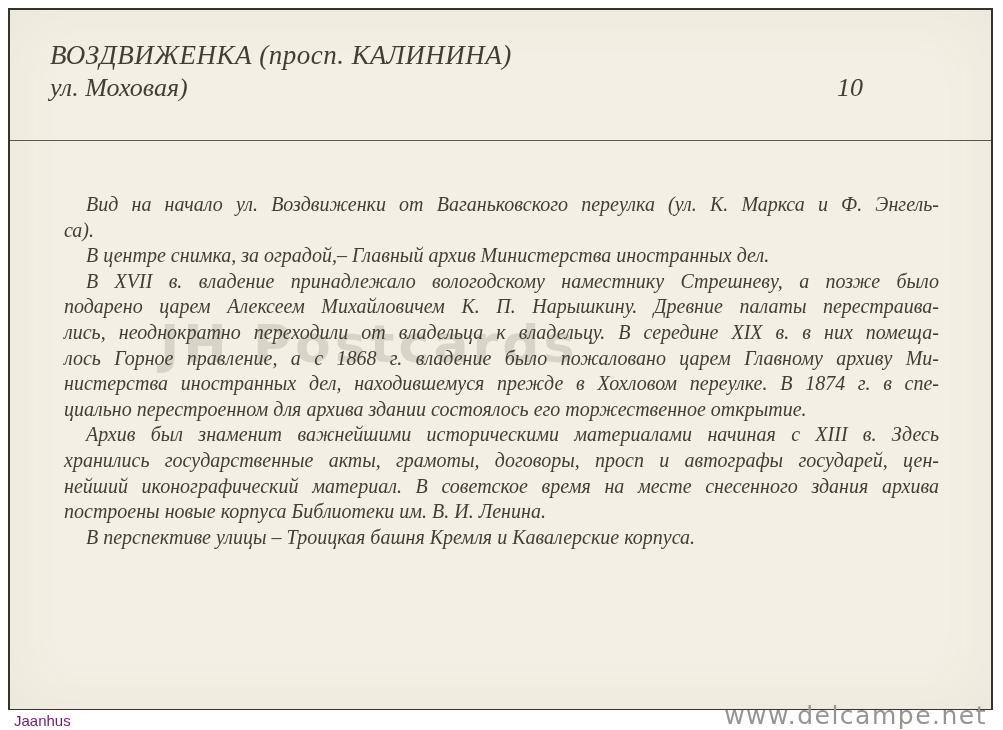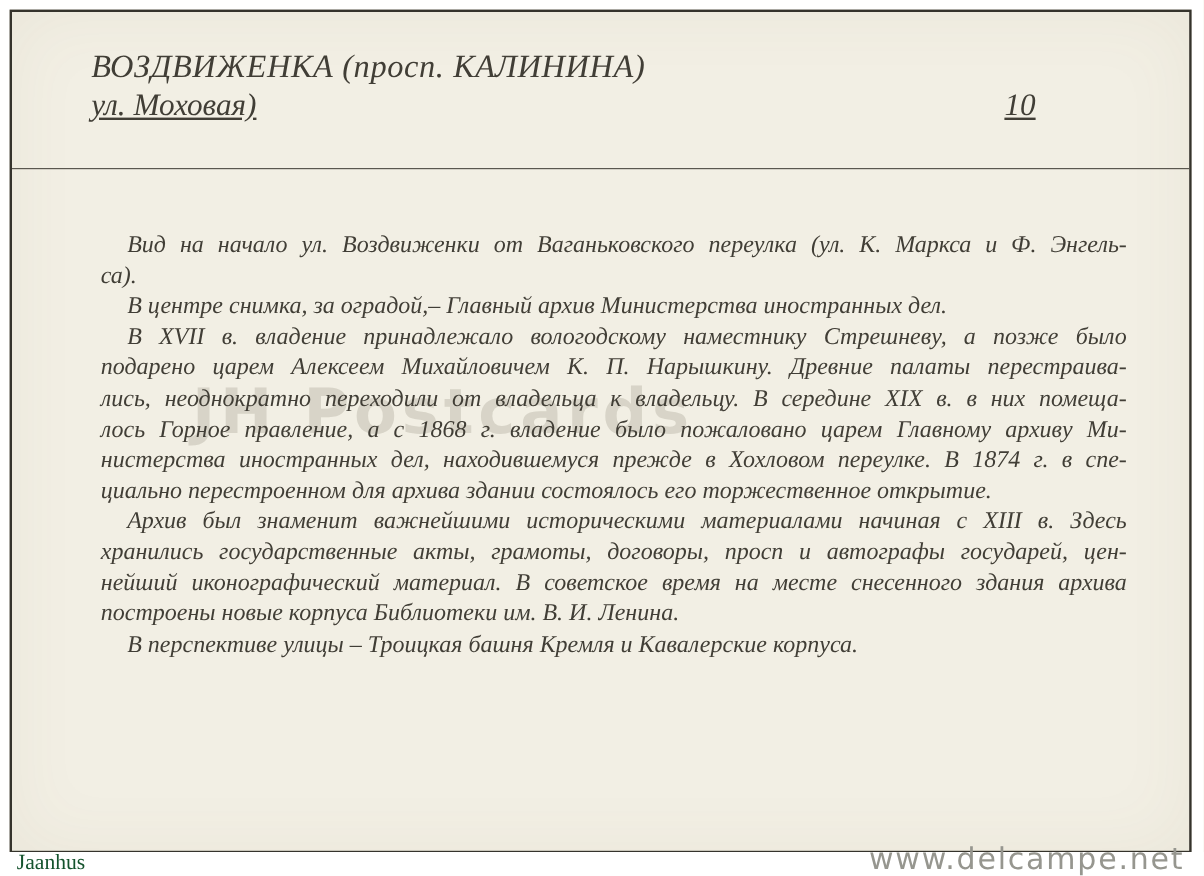--- a/index.html
+++ b/index.html
@@ -35,41 +35,40 @@
     font-size:52px;
     letter-spacing:4px;
     color:var(--watermark);
     white-space:nowrap;
     z-index:0;
     user-select:none;
   }
   .header{
     position:relative;
     z-index:1;
-    margin:28px 60px 0 66px;
+    margin:28px 60px 0 40px;
     font-style:italic;
     color:var(--text);
   }
   .title{
     font-size:27px;
     line-height:34px;
     letter-spacing:0.5px;
   }
   .subtitle{
     font-size:26px;
     line-height:32px;
   }
   .subtitle-row{
     display:flex;
     justify-content:space-between;
     align-items:flex-start;
     font-size:26px;
     line-height:32px;
     padding-right:68px;
-    text-decoration:underline;
   }
   .rule{
     position:absolute;
     left:0; right:0;
     top:130px;
     border-top:1.5px solid var(--rule);
     z-index:1;
   }
   .body{
     position:absolute;
@@ -77,36 +76,35 @@
     top:182px;
     z-index:1;
     font-style:italic;
     font-size:20px;
     line-height:25.6px;
     color:var(--text);
   }
   .line{
     text-align:justify;
     text-align-last:justify;
-    margin-left:20px;
   }
   .line.pfirst{ text-indent:22px; }
   .line.plast{ text-align-last:left; }
   .footer{
     position:absolute;
     left:0; bottom:0;
     width:100%; height:20px;
     background:var(--page-bg);
   }
   .seller{
     position:absolute;
     left:14px; bottom:1px;
-    font-family:Liberation Serif, serif;
-    font-size:18px;
-    color:#14532d;
+    font-family:Liberation Sans, sans-serif;
+    font-size:15px;
+    color:#701a75;
   }
   .site{
     position:absolute;
     right:16px; bottom:0;
     font-family:"DejaVu Sans", sans-serif;
     font-size:25px;
     letter-spacing:1.5px;
     color:var(--footer-text);
   }
 </style>

